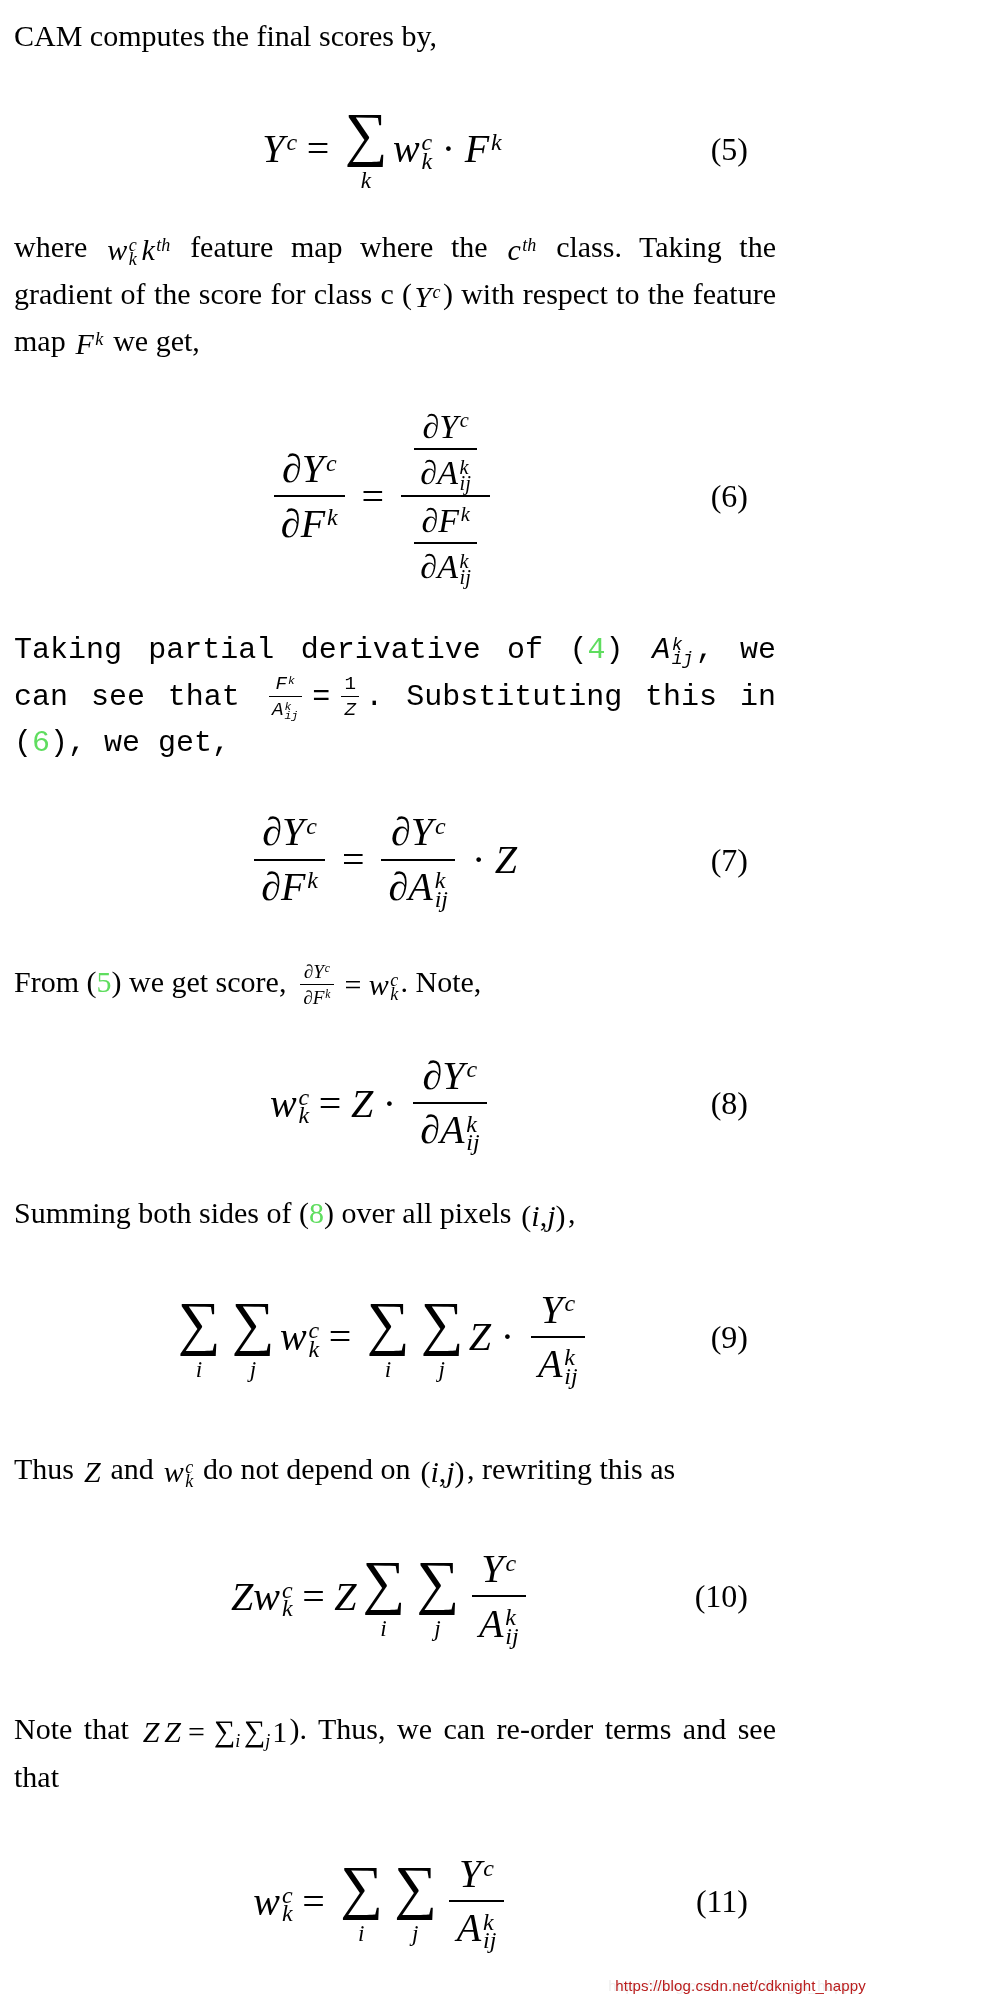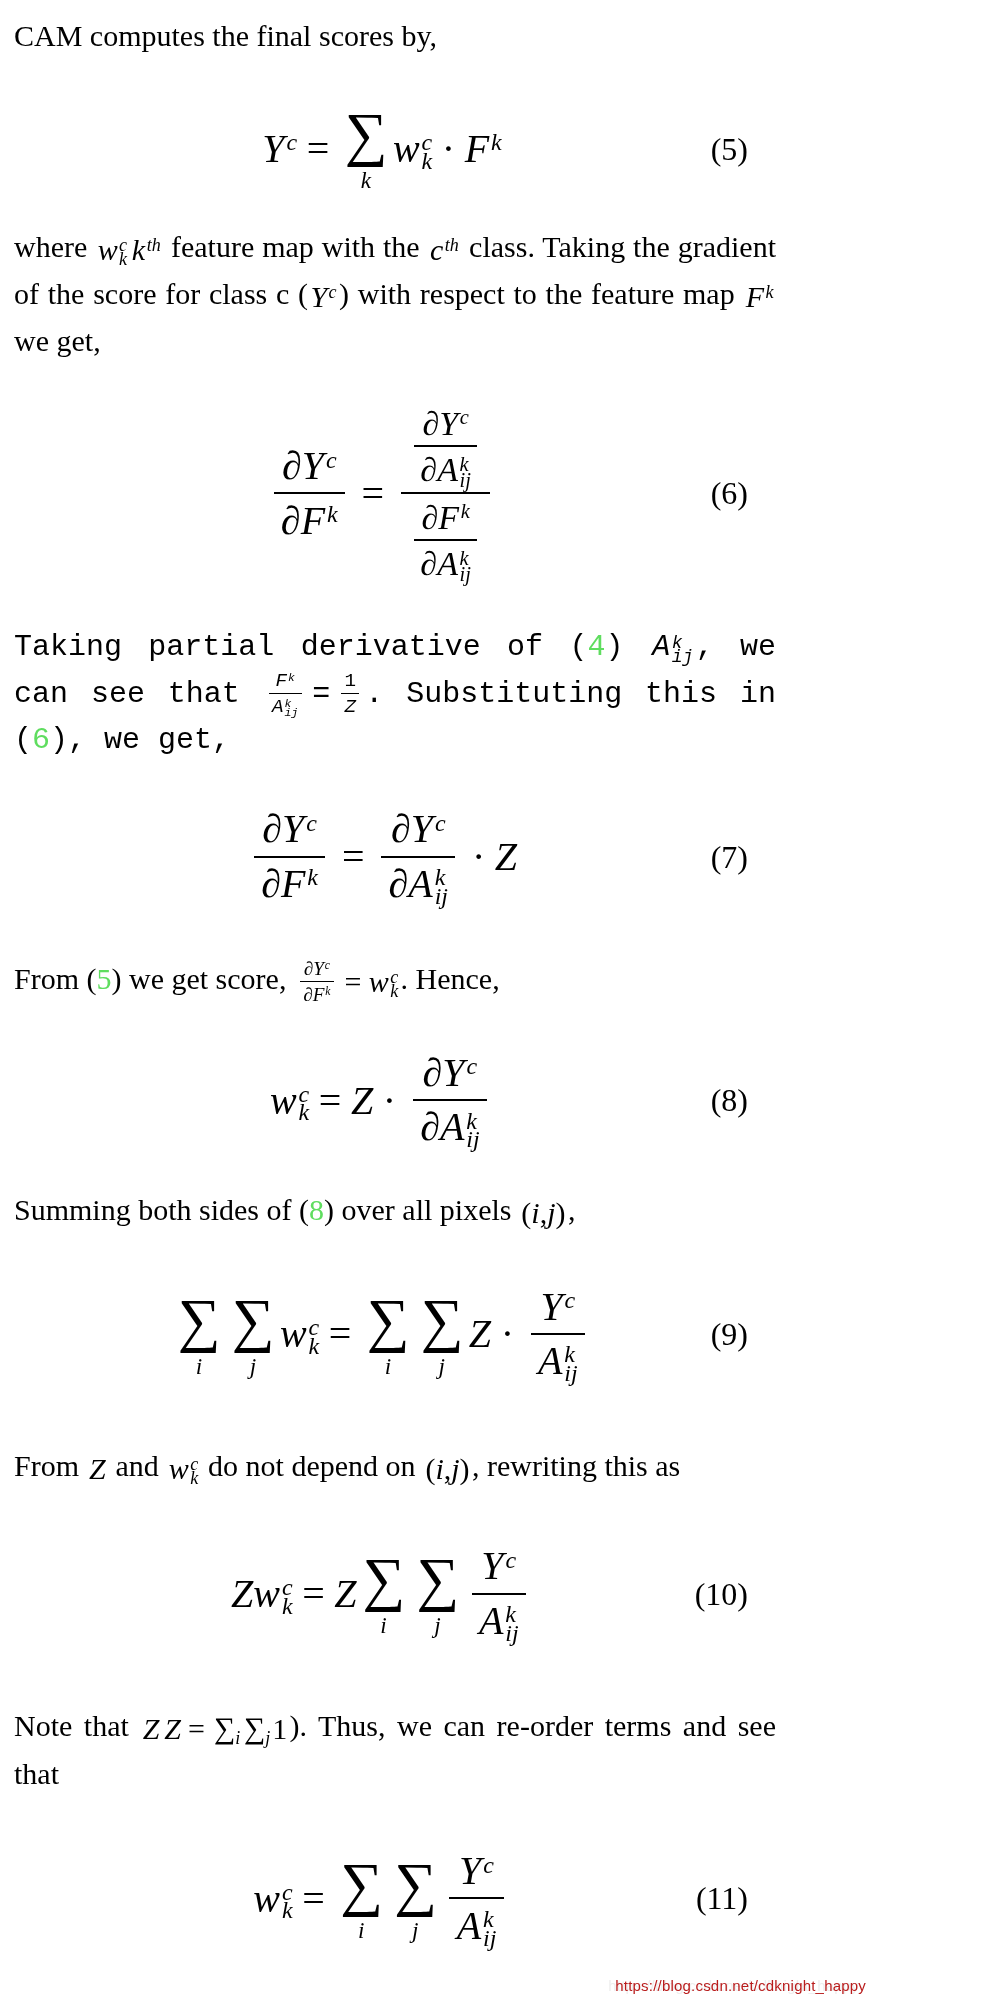--- a/index.html
+++ b/index.html
@@ -132,21 +132,21 @@
             </span>
           </span>
         </span><span class="m-inline">
           <span class="ss">
             <span class="mi base">k</span>
             <span class="stack">
               <span class="sup mi">th</span>
               <span class="sub mi"></span>
             </span>
           </span>
-        </span><span> feature map with the </span><span class="m-inline">
+        </span><span> feature map where the </span><span class="m-inline">
           <span class="ss">
             <span class="mi base">c</span>
             <span class="stack">
               <span class="sup mi">th</span>
               <span class="sub mi"></span>
             </span>
           </span>
         </span><span> class. Taking the gradient of the score for class c (</span><span class="m-inline">
           <span class="ss">
             <span class="mi base">Y</span>
@@ -366,21 +366,21 @@
             </span>
           </span>
           <span class="mo">=</span>
           <span class="ss">
             <span class="mi base">w</span>
             <span class="stack">
               <span class="sup mi">c</span>
               <span class="sub mi">k</span>
             </span>
           </span>
-        </span><span>. Hence,</span></p>
+        </span><span>. Note,</span></p>
       <div class="eq-row mt-eq8">
         <div class="eq-main">
           <span class="ss">
             <span class="mi base">w</span>
             <span class="stack">
               <span class="sup mi">c</span>
               <span class="sub mi">k</span>
             </span>
           </span>
           <span class="mo">=</span>
@@ -464,21 +464,21 @@
                 <span class="stack">
                   <span class="sup mi">k</span>
                   <span class="sub mi">ij</span>
                 </span>
               </span>
             </span>
           </span>
         </div>
         <span class="eq-label">(9)</span>
       </div>
-      <p class="para mt-p6"><span>From </span><span class="m-inline">
+      <p class="para mt-p6"><span>Thus </span><span class="m-inline">
           <span class="mi">Z</span>
         </span><span> and </span><span class="m-inline">
           <span class="ss">
             <span class="mi base">w</span>
             <span class="stack">
               <span class="sup mi">c</span>
               <span class="sub mi">k</span>
             </span>
           </span>
         </span><span> do not depend on </span><span class="m-inline">

